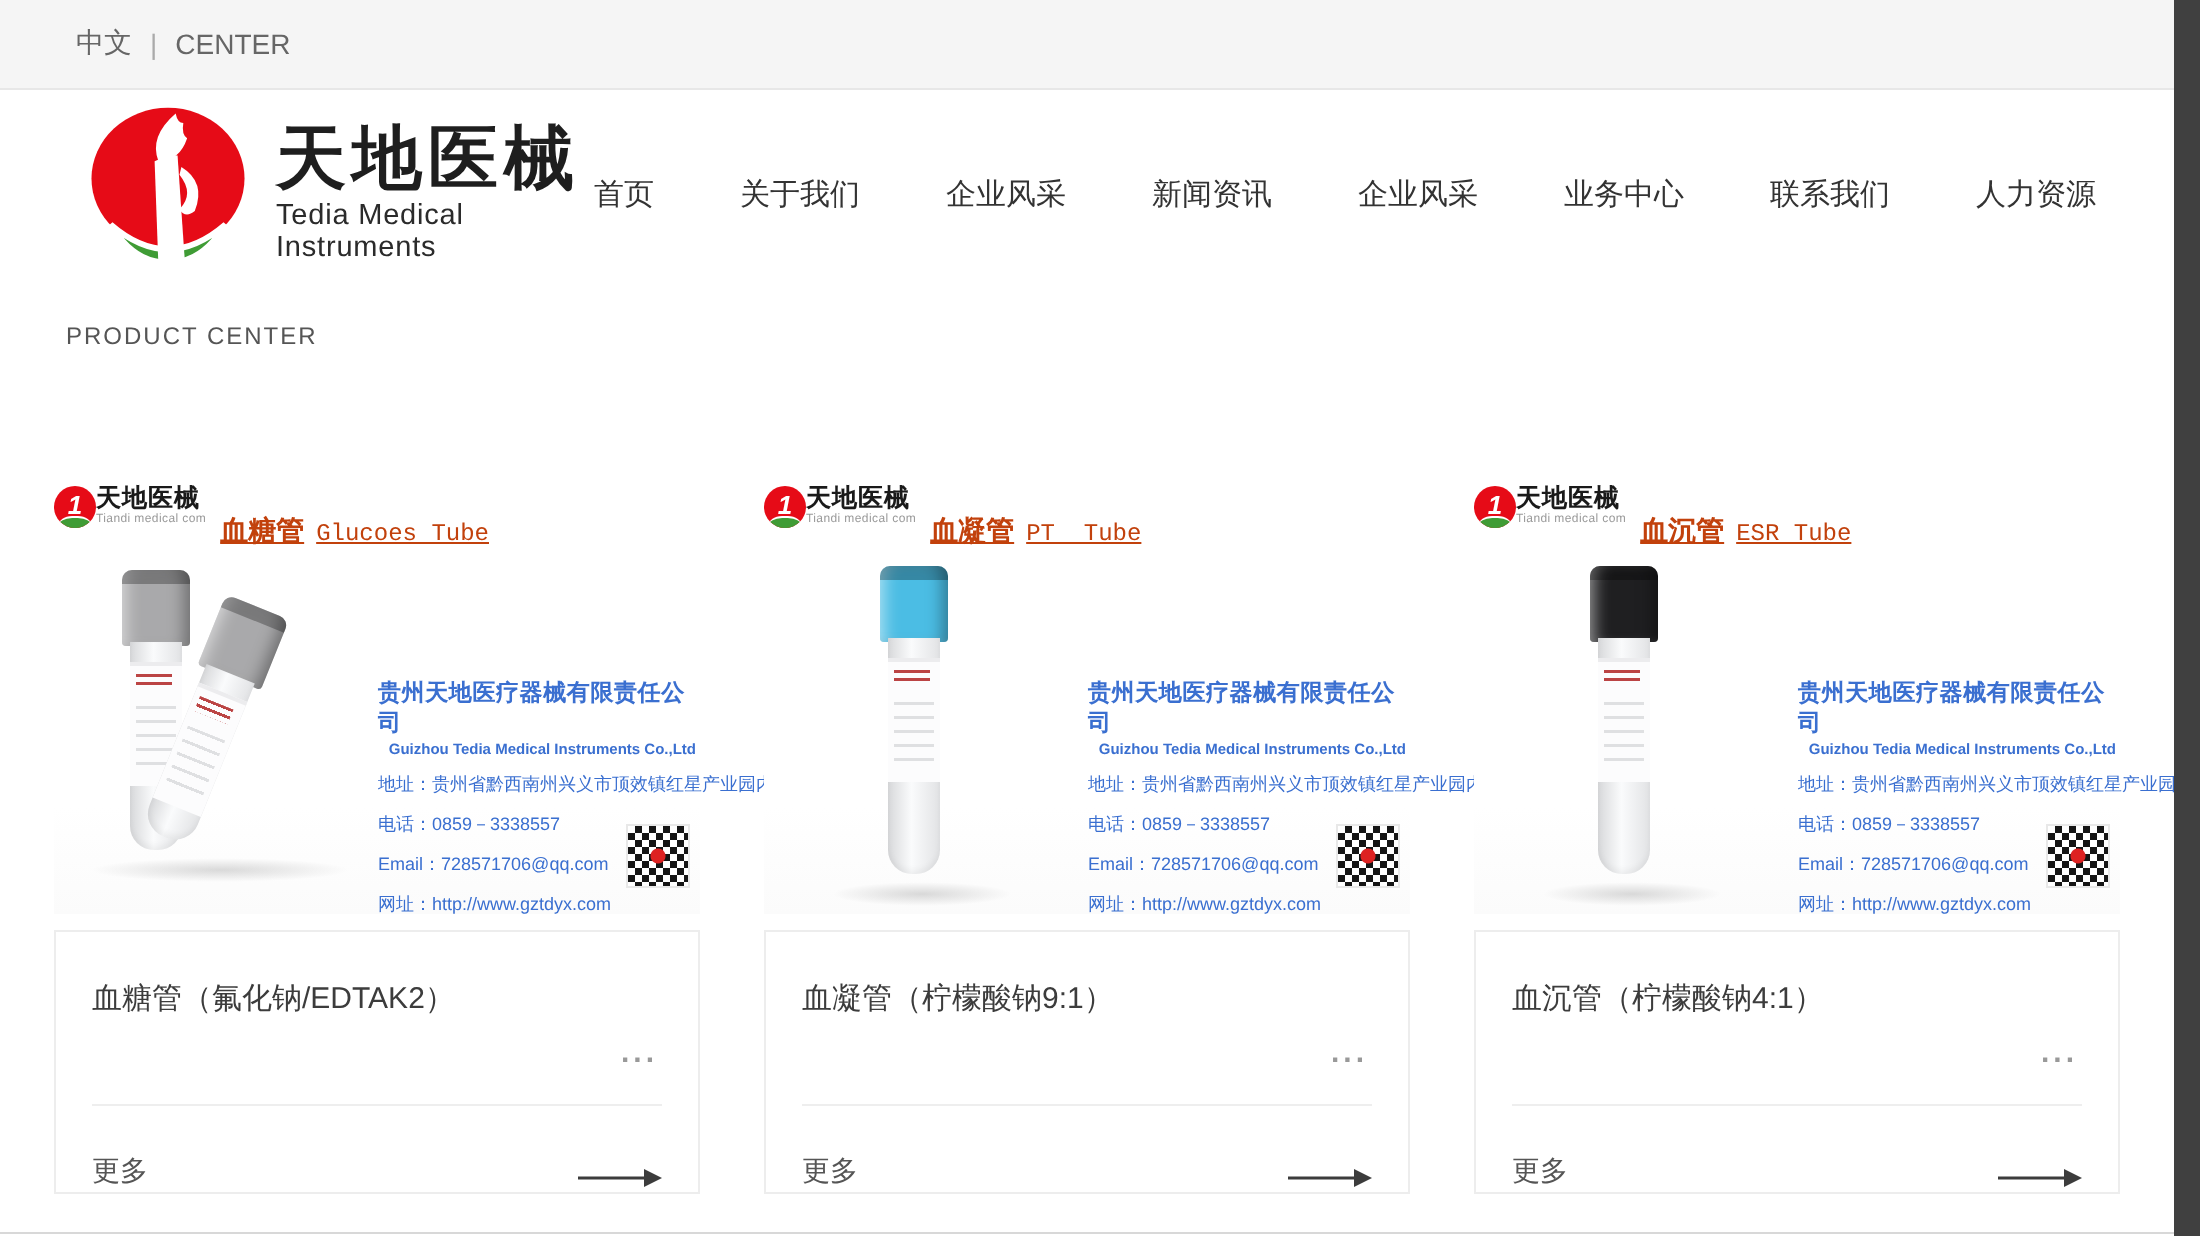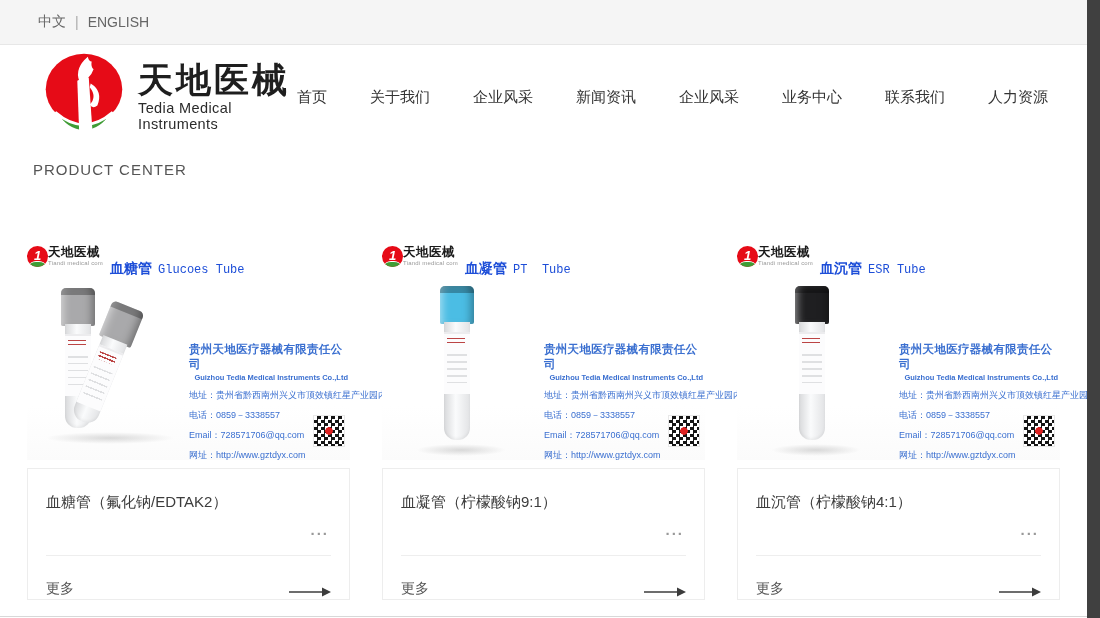--- a/index.html
+++ b/index.html
@@ -22,39 +22,39 @@
 
   
   .header { height:104px; display:flex; align-items:center; padding:0 52px 0 40px; background:#fff; }
   .logo { display:flex; align-items:center; }
   .logo-text { margin-left:10px; }
   .logo-title { font-size:35px; font-weight:700; color:#1e1e1e; letter-spacing:3px; line-height:1.05; }
   .logo-sub { font-size:14.5px; color:#2b2b2b; letter-spacing:0.4px; margin-top:2px; }
   .nav { margin-left:auto; display:flex; gap:43px; }
   .nav a { font-size:15px; color:#333; text-decoration:none; cursor:pointer; white-space:nowrap; }
 
-  .section-title { margin:12px 0 0 33px; font-size:15px; color:#555; letter-spacing:1px; }
+  .section-title { margin:12px 0 0 33px; font-size:12px; color:#555; letter-spacing:1px; }
 
   
   .columns { display:flex; gap:32px; padding:0 27px; margin-top:64px; width:1087px; }
   .col { flex:1; min-width:0; }
 
   
   .prod-header { display:flex; align-items:center; height:28px; }
   .mini-logo { display:flex; align-items:center; margin-right:7px; }
   .mini-icon { width:21px; height:21px; border-radius:50%; background:#e60b17; position:relative; overflow:hidden; flex:0 0 auto; }
   .mini-icon .one { position:absolute; top:1px; left:0; right:0; text-align:center;
     color:#fff; font-weight:700; font-style:italic; font-size:13px; line-height:17px; }
   .mini-icon .leaf { position:absolute; bottom:-2px; left:2px; right:2px; height:8px;
     background:#3f9c35; border-radius:50% 50% 45% 45% / 80% 80% 40% 40%; border-top:1.5px solid #fff; }
   .mini-text { display:flex; flex-direction:column; line-height:1; }
   .mini-title { font-size:12.5px; font-weight:700; color:#1a1a1a; letter-spacing:0.5px; }
   .mini-sub { font-size:6px; color:#999; margin-top:1px; letter-spacing:0.2px; }
-  .prod-link { font-family:"Liberation Mono","DejaVu Sans Mono",monospace; color:#1d4ed8;
-    cursor:pointer; display:flex; align-items:baseline; gap:6px;text-align:right; }
+  .prod-link { font-family:"Liberation Mono","DejaVu Sans Mono",monospace; color:#c2410c;
+    text-decoration:underline; cursor:pointer; display:flex; align-items:baseline; gap:6px;text-align:right; }
   .prod-link .zh { font-size:14px; font-weight:700;
     font-family:"Liberation Sans","DejaVu Sans",sans-serif; }
   .prod-link .en { font-size:12px; white-space:pre;margin-top:28px; }
 
   
   .prod-showcase { position:relative; height:180px; margin-top:10px;
     background:linear-gradient(to bottom,#ffffff 70%, #fbfbfb); }
   .tube-area { position:absolute; left:0; top:0; width:160px; height:100%; }
 
   .tube { position:absolute; width:34px; }
@@ -109,21 +109,21 @@
 </style>
 </head>
 <body>
 
 <div class="page">
 
   <div class="topbar">
     <div class="lang-switch">
       <a>中文</a>
       <span class="sep">|</span>
-      <a>ENGLISH</a>
+      <a>CENTER</a>
     </div>
   </div>
 
   <div class="header">
     <div class="logo">
       <span>
         <svg width="88" height="88" viewBox="0 0 92 92">
           <ellipse cx="46" cy="40" rx="40" ry="37" fill="#e60b17"></ellipse>
           <path d="M16 64 Q46 90 76 64 Q64 84 46 84 Q28 84 16 64 Z" fill="#3f9c35" stroke="#fff" stroke-width="3"></path>
           <path d="M39 31 Q47 27 51 28 L55 86 Q47 91 41 86 Z" fill="#fff"></path>

